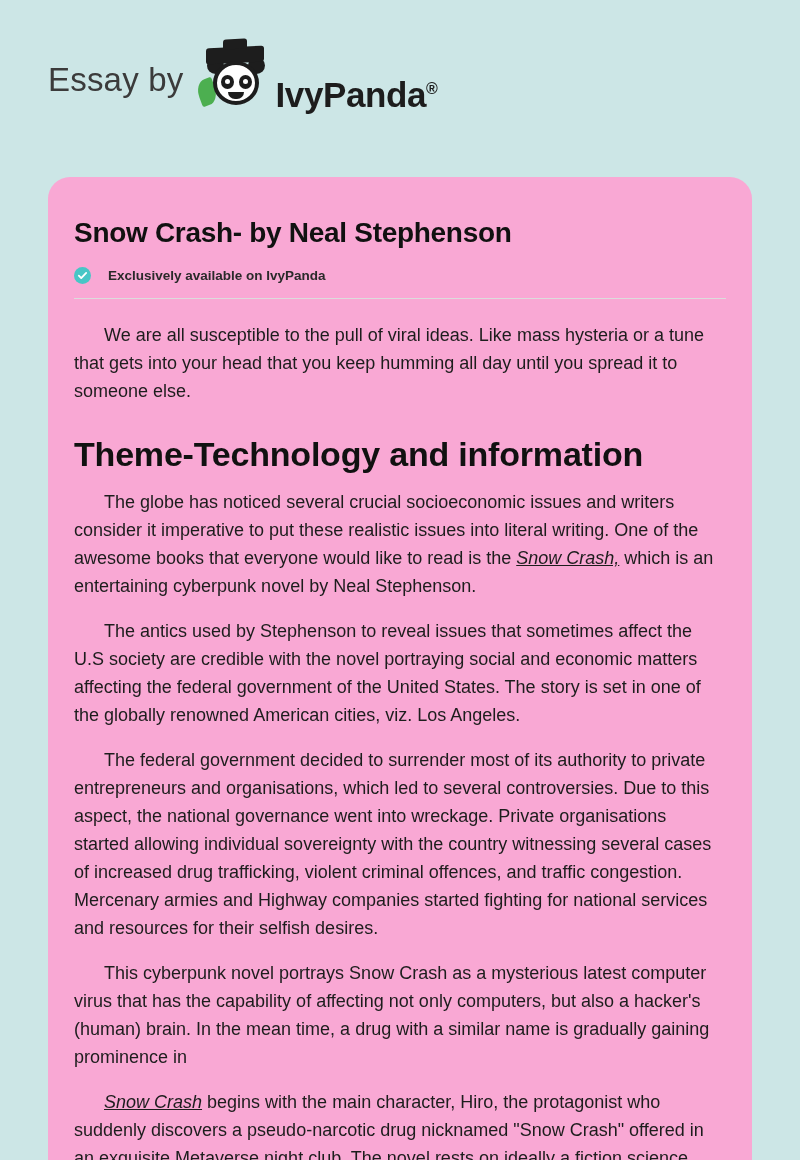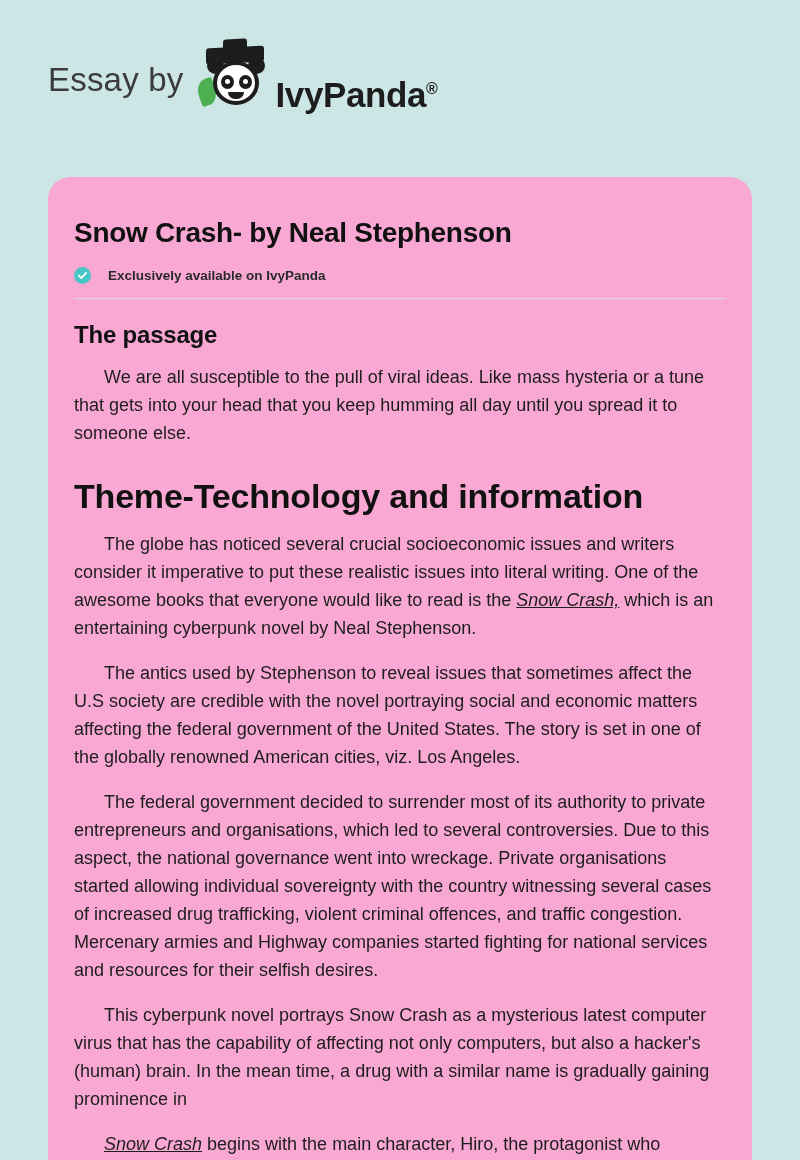--- a/index.html
+++ b/index.html
@@ -243,21 +243,20 @@
       <span class="check-badge">
         <svg width="11" height="11" viewBox="0 0 12 12" aria-hidden="true">
           <path d="M2 6.2 L4.6 8.8 L10 3.2" fill="none" stroke="#ffffff" stroke-width="2" stroke-linecap="round" stroke-linejoin="round"></path>
         </svg>
       </span>
       <span class="exclusive-text">Exclusively available on IvyPanda</span>
     </div>
 
     <hr class="divider">
 
-    <h2 class="section">The passage</h2>
     <p class="para">We are all susceptible to the pull of viral ideas. Like mass hysteria or a tune that gets into your head that you keep humming all day until you spread it to someone else.</p>
 
     <h2 class="section big">Theme-Technology and information</h2>
     <p class="para">The globe has noticed several crucial socioeconomic issues and writers consider it imperative to put these realistic issues into literal writing. One of the awesome books that everyone would like to read is the <em>Snow Crash,</em> which is an entertaining cyberpunk novel by Neal Stephenson.</p>
     <p class="para">The antics used by Stephenson to reveal issues that sometimes affect the U.S society are credible with the novel portraying social and economic matters affecting the federal government of the United States. The story is set in one of the globally renowned American cities, viz. Los Angeles.</p>
     <p class="para">The federal government decided to surrender most of its authority to private entrepreneurs and organisations, which led to several controversies. Due to this aspect, the national governance went into wreckage. Private organisations started allowing individual sovereignty with the country witnessing several cases of increased drug trafficking, violent criminal offences, and traffic congestion. Mercenary armies and Highway companies started fighting for national services and resources for their selfish desires.</p>
     <p class="para">This cyberpunk novel portrays Snow Crash as a mysterious latest computer virus that has the capability of affecting not only computers, but also a hacker's (human) brain. In the mean time, a drug with a similar name is gradually gaining prominence in</p>
     <p class="para"><em>Snow Crash</em> begins with the main character, Hiro, the protagonist who suddenly discovers a pseudo-narcotic drug nicknamed "Snow Crash" offered in an exquisite Metaverse night club. The novel rests on ideally a fiction science.</p>
 
   </div>

